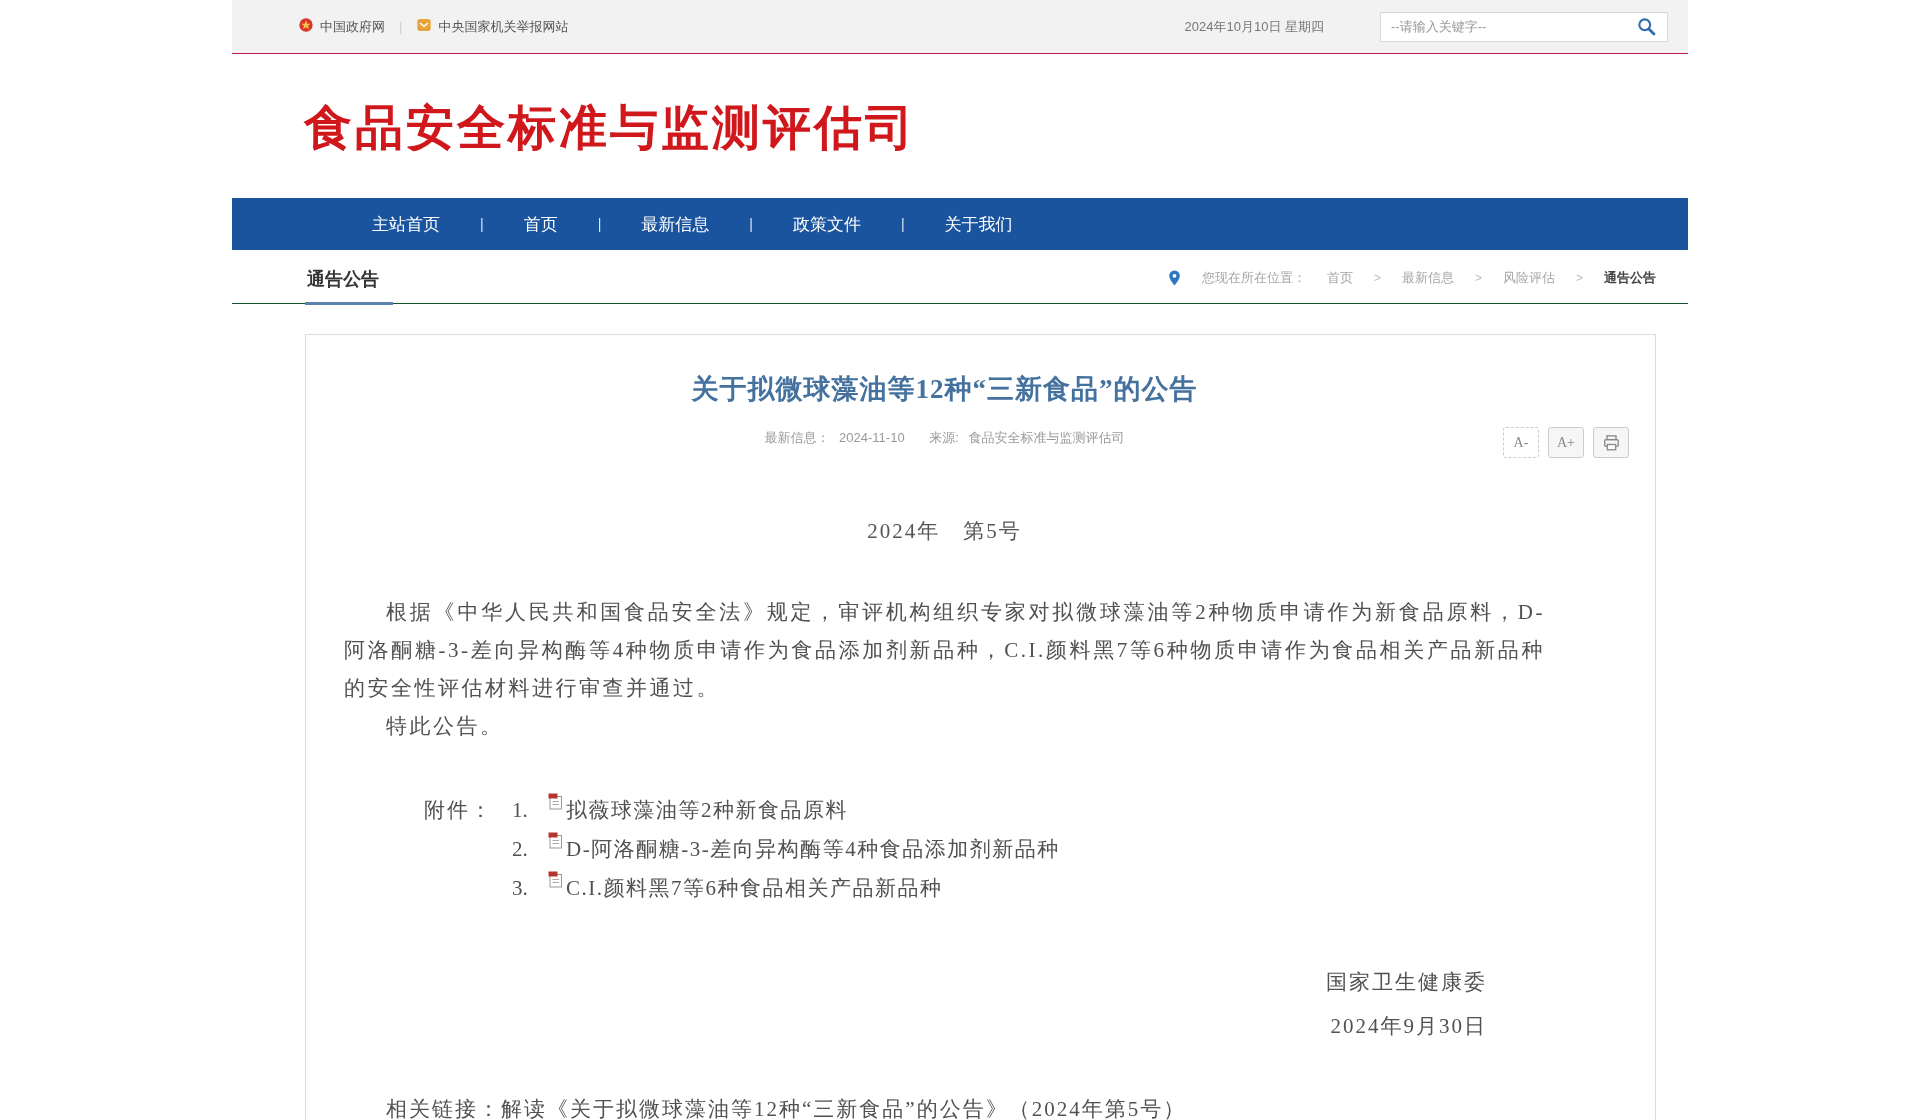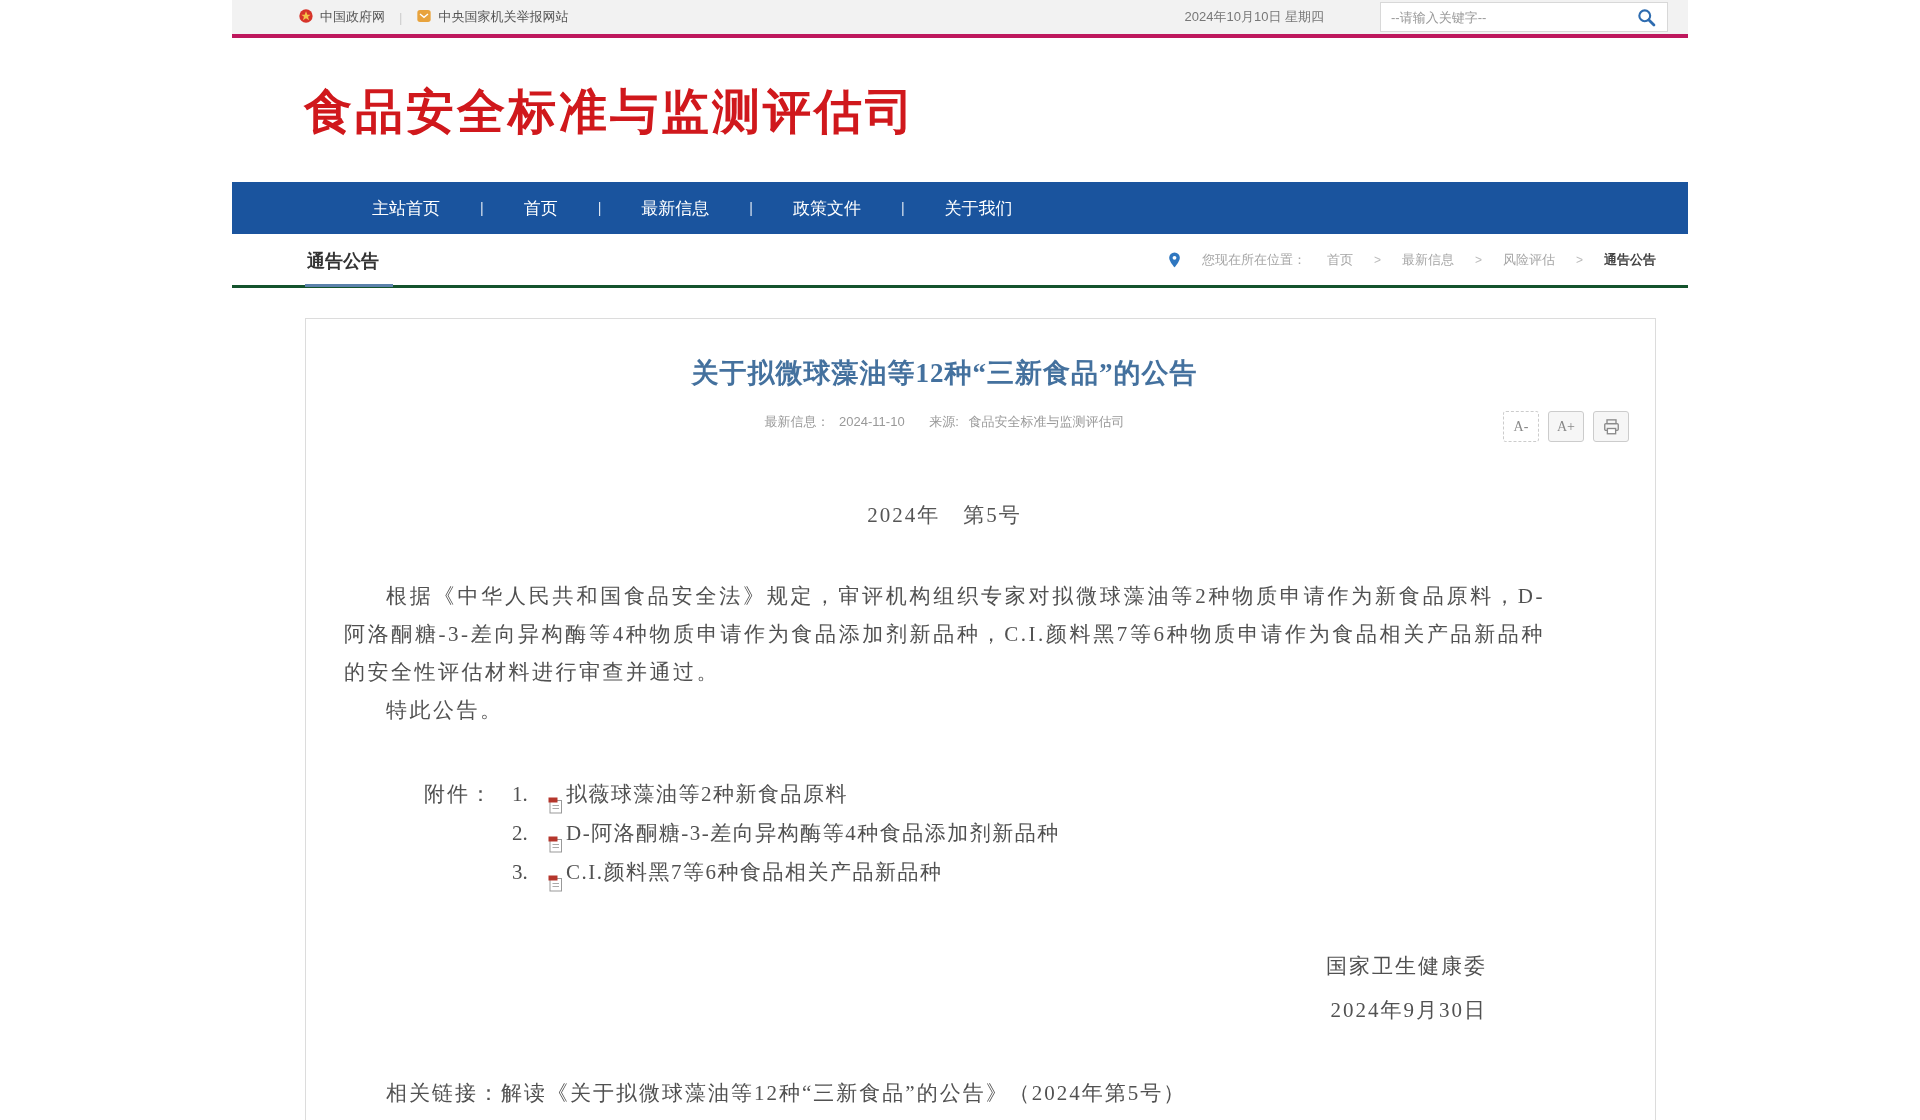--- a/index.html
+++ b/index.html
@@ -6,21 +6,21 @@
   html,body { background:#fff; }
   body {
     width:1920px; height:1120px; overflow:hidden;
     font-family:"Liberation Sans","DejaVu Sans",sans-serif;
     color:#444;
   }
   .container { width:1456px; margin:0 auto; }
 
   
   .topbar {
-    height:38px; background:#f2f2f2; border-bottom:4px solid #be185d;
+    height:54px; background:#f2f2f2; border-bottom:1px solid #be185d;
     display:flex; align-items:center; justify-content:space-between;
     padding:0 20px 0 66px; font-size:13px; color:#555;
   }
   .topbar-left { display:flex; align-items:center; gap:14px; }
   .tb-link { display:flex; align-items:center; gap:6px; cursor:pointer; color:#555; }
   .tb-sep { color:#ccc; }
   .topbar-right { display:flex; align-items:center; gap:56px; }
   .tb-date { color:#777; }
   .searchbox {
     display:flex; align-items:center; width:288px; height:30px;
@@ -47,21 +47,21 @@
   }
   .nav-item {
     font-size:17px; font-weight:normal; color:#fff; padding:0 40px;
     cursor:pointer; white-space:nowrap;
   }
   .nav-sep { color:rgba(255,255,255,.85); font-size:14px; }
 
   
   .crumb-row {
     display:flex; justify-content:space-between; align-items:flex-end;
-    border-bottom:3px solid #14532d; padding:16px 32px 0 73px; height:54px;
+    border-bottom:1px solid #14532d; padding:16px 32px 0 73px; height:54px;
   }
   .section-title {
     font-size:18px; font-weight:bold; color:#333;
     padding:14px 14px 11px 2px; border-bottom:3px solid #5b82ab; margin-bottom:-2px;
   }
   .crumbs { display:flex; align-items:center; gap:21px; font-size:13px; color:#a5a5a5; padding-bottom:16px; }
   .crumb-link { color:#a5a5a5; cursor:pointer; }
   .crumb-current { color:#444; font-weight:bold; }
   .crumb-gt { color:#bbb; font-size:12px; }
 
@@ -93,21 +93,21 @@
   .para {
     margin:48px 0 0 0; text-indent:2em; line-height:38px;
     letter-spacing:2.5px; text-align:justify;
   }
   .para.follow { margin-top:0; }
 
   .attachments { margin:46px 0 0 80px; line-height:39px; }
   .att-row { display:flex; align-items:center; }
   .att-label { width:88px; flex:0 0 88px; letter-spacing:2px; }
   .att-num { width:36px; flex:0 0 36px; }
-  .att-link { display:flex; align-items:flex-end; gap:3px; color:#515151; cursor:pointer; letter-spacing:1.5px; }
+  .att-link { display:flex; align-items:flex-start; gap:3px; color:#515151; cursor:pointer; letter-spacing:1.5px; }
   .doc-icon { display:inline-flex; margin-top:2px; }
 
   .signature { margin-top:52px; text-align:right; padding-right:58px; line-height:44px; letter-spacing:2px; }
 
   .related { margin-top:42px; text-indent:2em; letter-spacing:2px; line-height:38px; }
   .related a { color:#515151; text-decoration:none; cursor:pointer; }
 </style>
 </head>
 <body>
 

